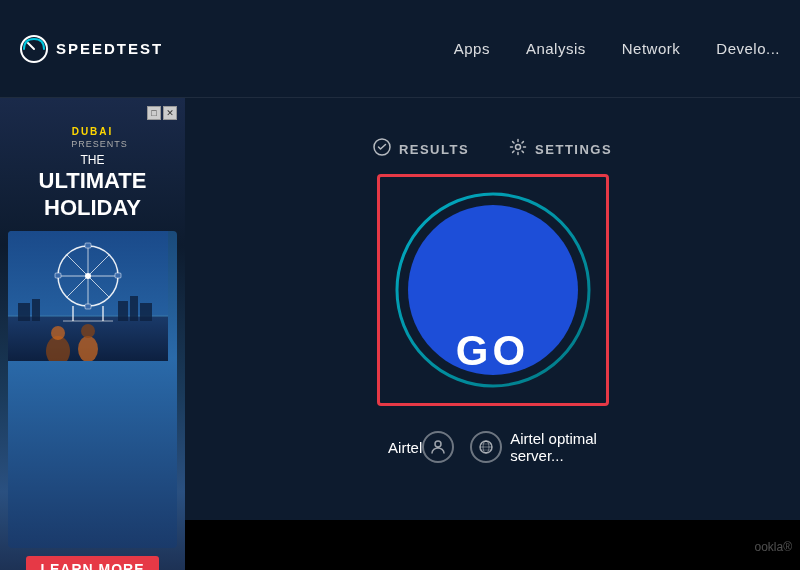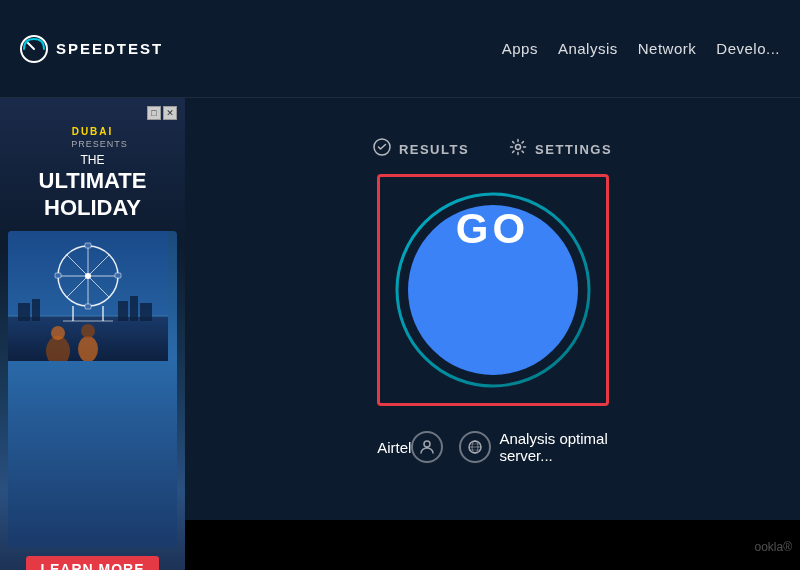--- a/index.html
+++ b/index.html
@@ -40,21 +40,21 @@
 
     .logo-text {
       font-size: 15px;
       font-weight: 700;
       letter-spacing: 2px;
       color: white;
     }
 
     .nav-links {
       display: flex;
-      gap: 20px;
+      gap: 36px;
       align-items: flex-start;
     }
 
     .nav-link {
       font-size: 15px;
       color: rgba(255,255,255,0.85);
       cursor: pointer;
       font-weight: 400;
       letter-spacing: 0.5px;
     }
@@ -239,23 +239,23 @@
       display: flex;
       align-items: center;
       justify-content: center;
       position: relative;
     }
 
     .go-inner-circle {
       width: 170px;
       height: 170px;
       border-radius: 50%;
-      background-color: #3b82f6;
-      display: flex;
-      align-items: flex-start;
+      background-color: #1d4ed8;
+      display: flex;
+      align-items: flex-end;
       justify-content: center;
       cursor: pointer;
       position: relative;
       z-index: 2;
     }
 
     .go-text {
       font-size: 42px;
       font-weight: 700;
       color: white;
@@ -483,21 +483,21 @@
         <div class="server-icon">
           <svg width="16" height="16" viewBox="0 0 16 16" fill="none">
             <circle cx="8" cy="8" r="6" stroke="rgba(255,255,255,0.6)" stroke-width="1.5" fill="none"></circle>
             <ellipse cx="8" cy="8" rx="3" ry="6" stroke="rgba(255,255,255,0.4)" stroke-width="1" fill="none"></ellipse>
             <line x1="2" y1="8" x2="14" y2="8" stroke="rgba(255,255,255,0.4)" stroke-width="1"></line>
             <line x1="2.5" y1="5" x2="13.5" y2="5" stroke="rgba(255,255,255,0.3)" stroke-width="0.8"></line>
             <line x1="2.5" y1="11" x2="13.5" y2="11" stroke="rgba(255,255,255,0.3)" stroke-width="0.8"></line>
           </svg>
         </div>
         <div style="display:flex;flex-direction:column;">
-          <span class="server-text">Analysis optimal</span>
+          <span class="server-text">Airtel optimal</span>
           <span class="server-text">server...</span>
         </div>
       </div>
     </div>
 
   </div>
 
 </div>
 
 <div class="bottom-black-bar"></div>

